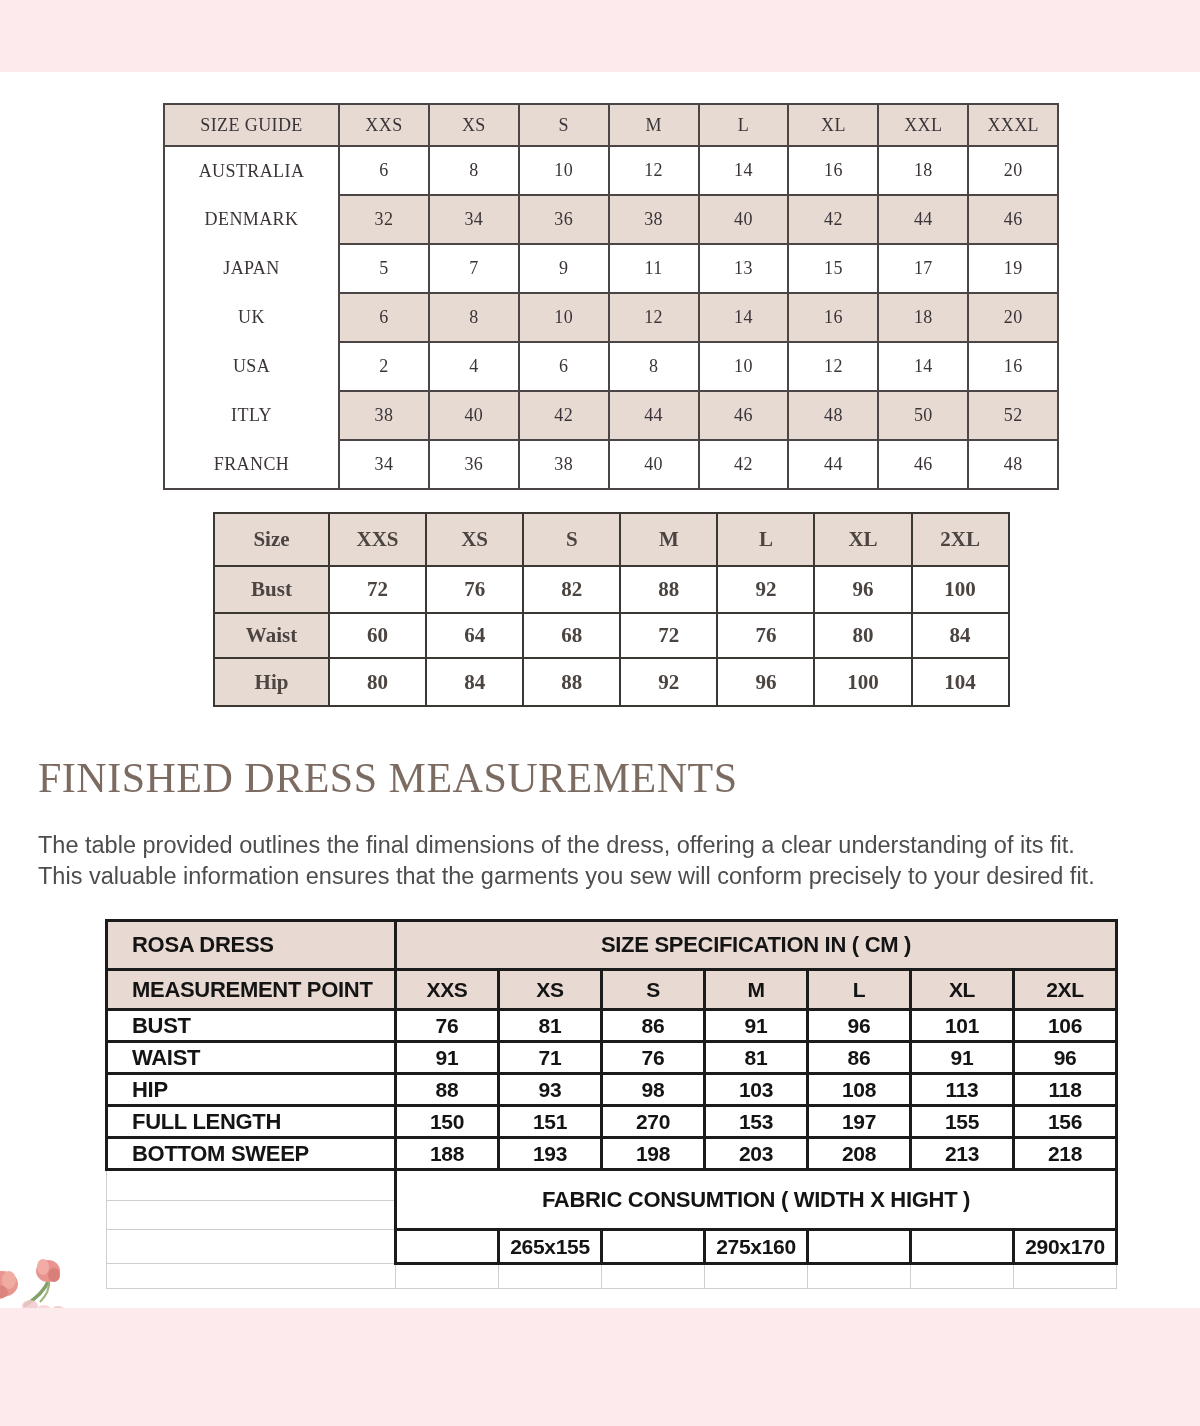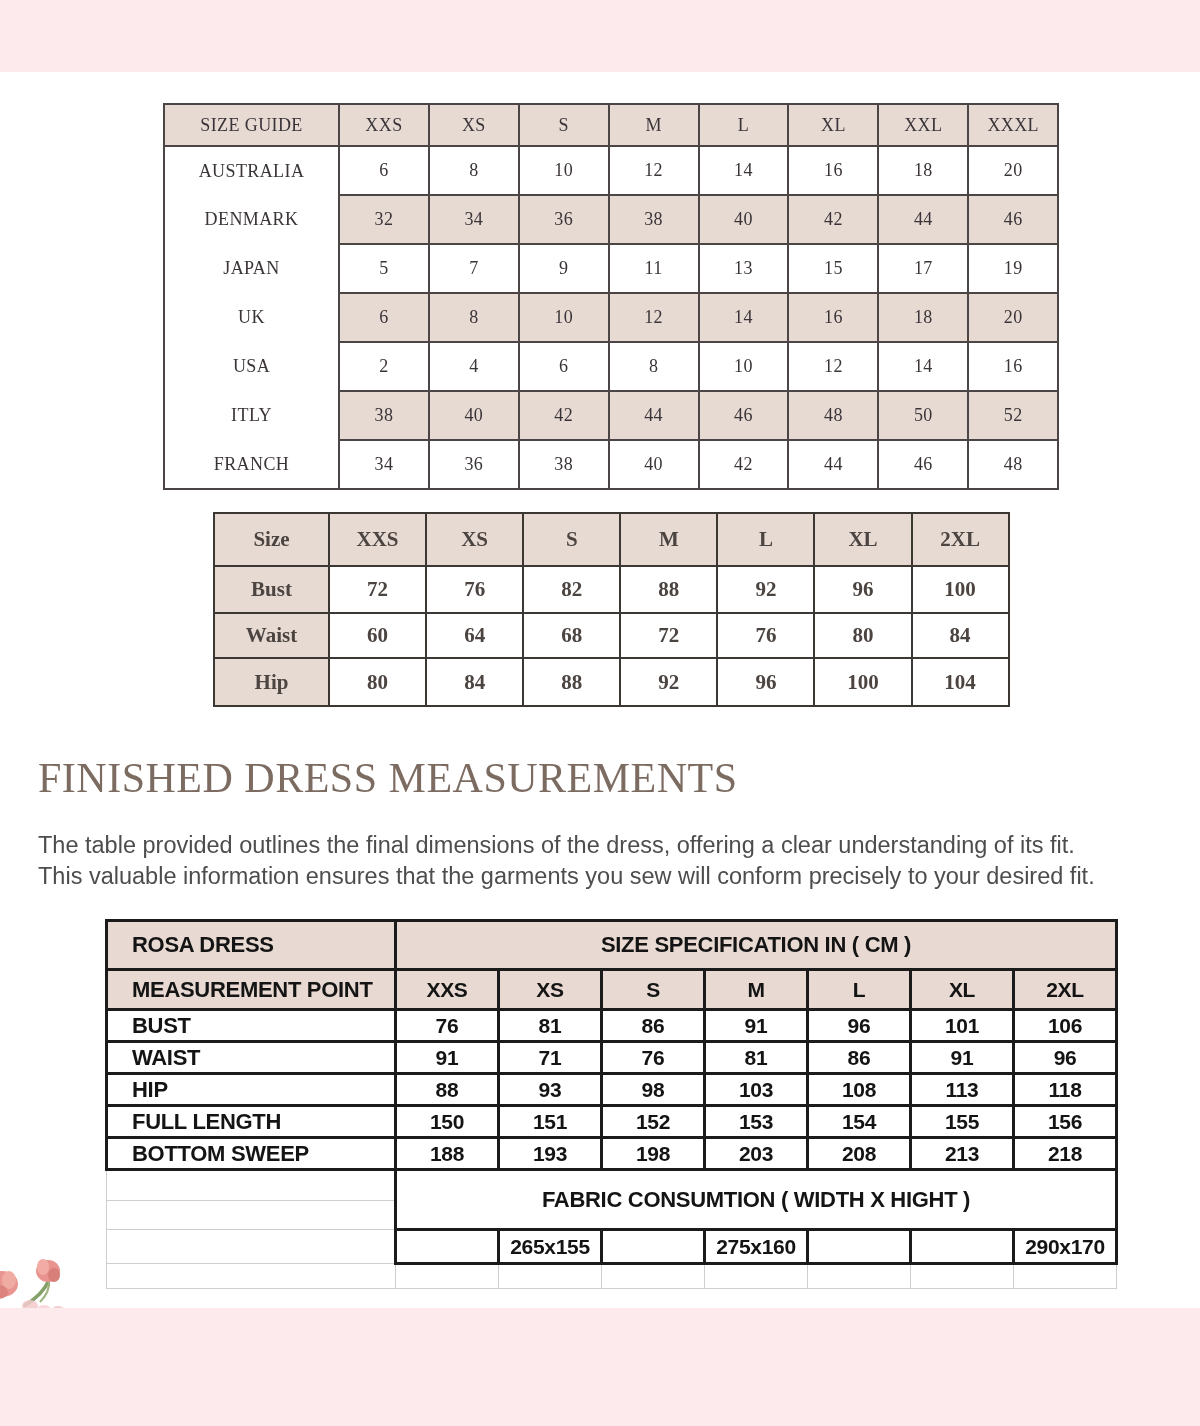--- a/index.html
+++ b/index.html
@@ -282,23 +282,23 @@
           <td>98</td>
           <td>103</td>
           <td>108</td>
           <td>113</td>
           <td>118</td>
         </tr>
         <tr style="height: 32px;">
           <td class="left">FULL LENGTH</td>
           <td>150</td>
           <td>151</td>
-          <td>152</td>
+          <td>270</td>
           <td>153</td>
-          <td>154</td>
+          <td>197</td>
           <td>155</td>
           <td>156</td>
         </tr>
         <tr style="height: 32px;">
           <td class="left">BOTTOM SWEEP</td>
           <td>188</td>
           <td>193</td>
           <td>198</td>
           <td>203</td>
           <td>208</td>

